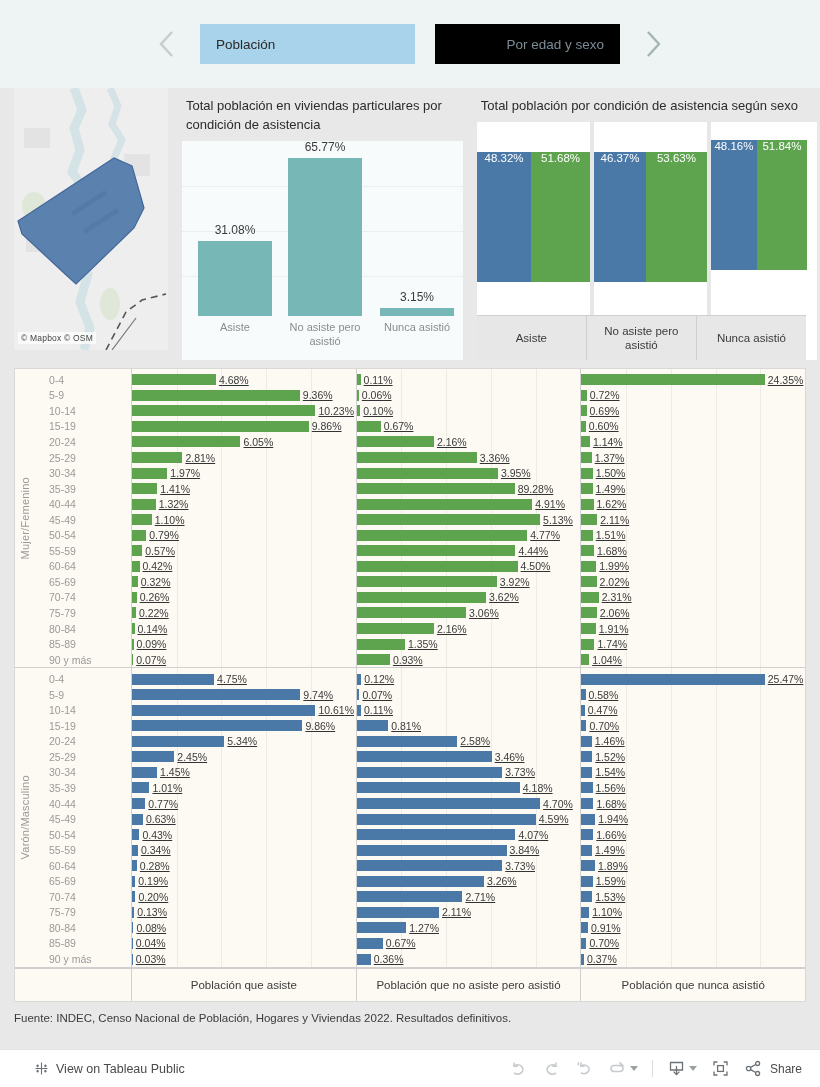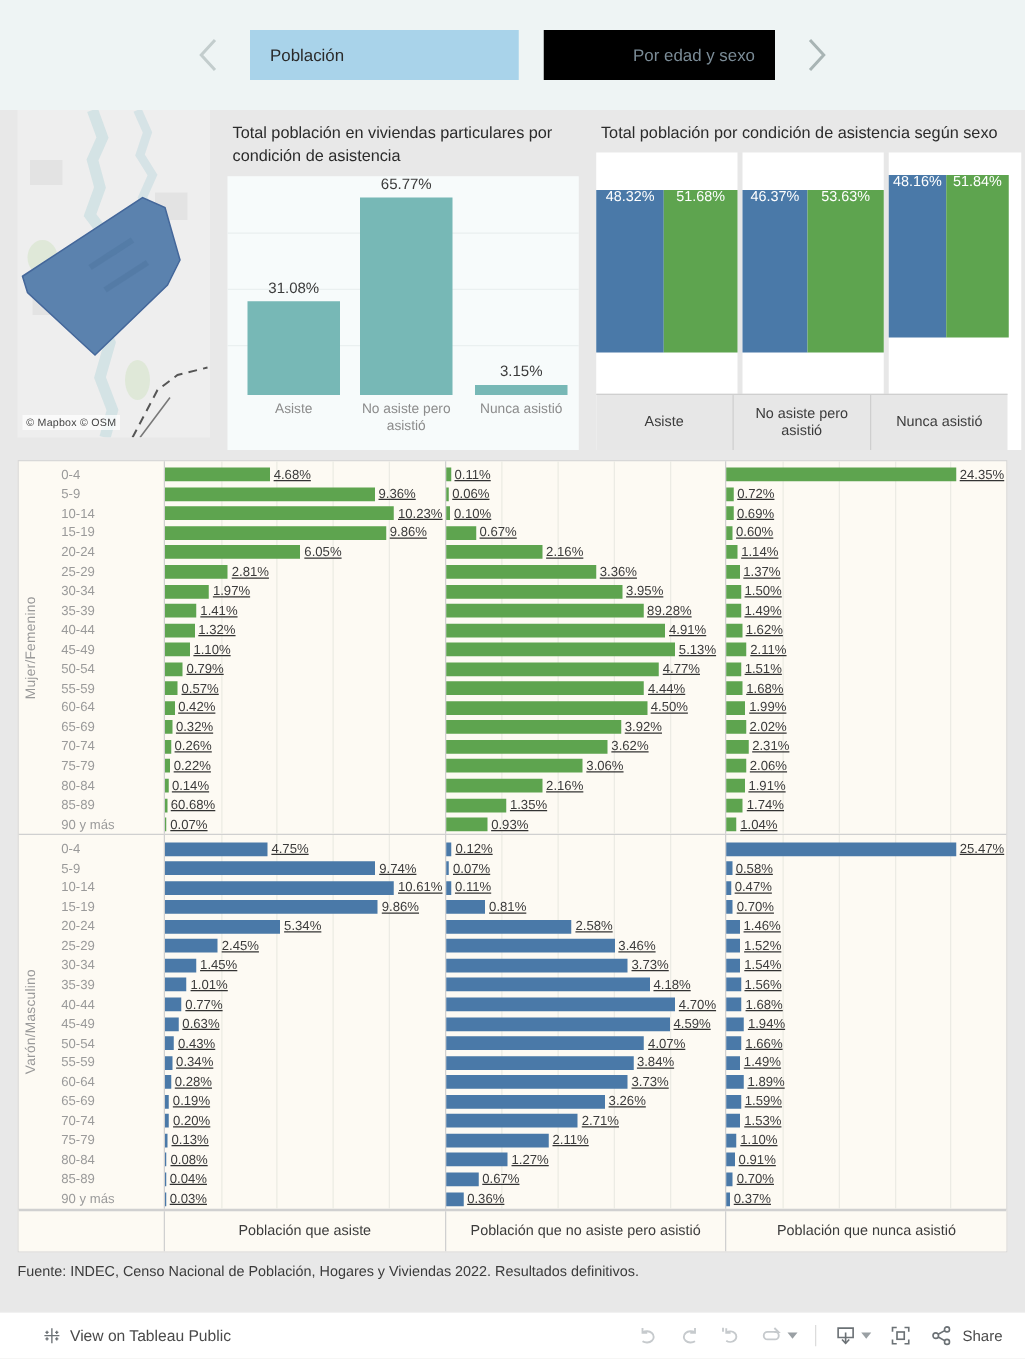--- a/index.html
+++ b/index.html
@@ -338,21 +338,21 @@
             <div class="barrow">
               <div class="bar" style="background: rgb(94, 164, 79); width: 1.76344%;"></div>
               <span class="barval">0.22%</span>
             </div>
             <div class="barrow">
               <div class="bar" style="background: rgb(94, 164, 79); width: 1.12219%;"></div>
               <span class="barval">0.14%</span>
             </div>
             <div class="barrow">
               <div class="bar" style="background: rgb(94, 164, 79); width: 0.721408%;"></div>
-              <span class="barval">60.68%</span>
+              <span class="barval">0.09%</span>
             </div>
             <div class="barrow">
               <div class="bar" style="background: rgb(94, 164, 79); width: 0.561095%;"></div>
               <span class="barval">0.07%</span>
             </div>
           </div>
         <div class="barcol" id="f-c1">
             <div class="vgrid" style="left: 20%;"></div>
             <div class="vgrid" style="left: 40%;"></div>
             <div class="vgrid" style="left: 60%;"></div>

